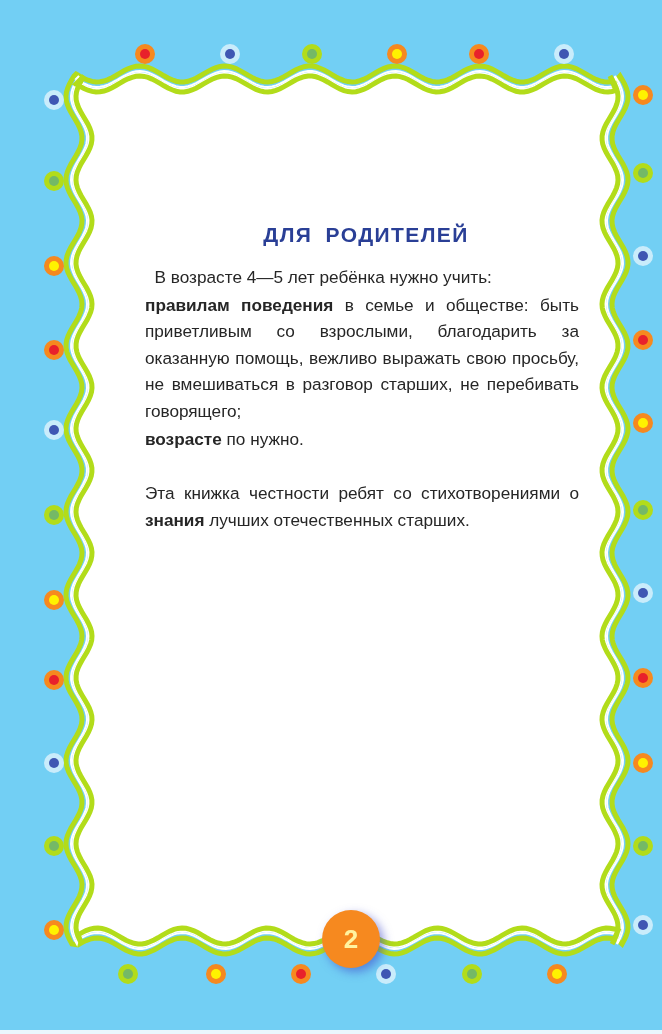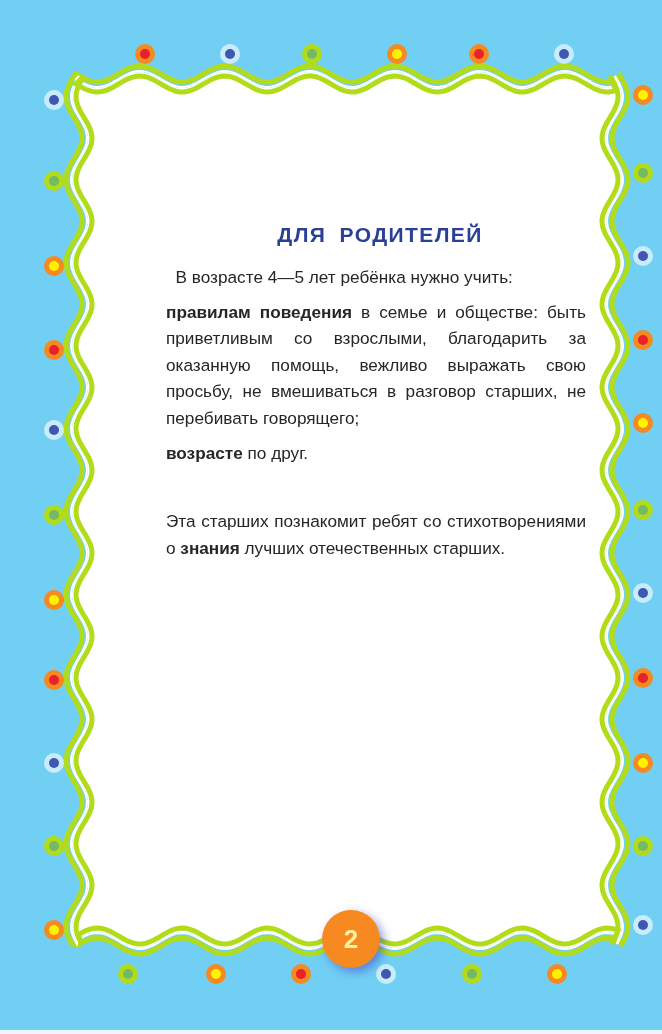--- a/index.html
+++ b/index.html
@@ -12,29 +12,29 @@
   .dot {
     position: absolute; width: 20px; height: 20px; border-radius: 50%;
     box-sizing: border-box;
   }
   .dot::after {
     content: ""; position: absolute; left: 50%; top: 50%;
     width: 10px; height: 10px; margin: -5px 0 0 -5px; border-radius: 50%;
     background: var(--inner);
   }
   .page-content {
-    position: absolute; left: 158px; top: 222px; width: 436px;
+    position: absolute; left: 144px; top: 222px; width: 436px;
     color: #262626; font-size: 17.2px; line-height: 26.6px;
   }
   .title {
     text-align: center; color: #2a3f96; font-weight: bold;
     font-size: 21px; letter-spacing: 1.4px; word-spacing: 6px;
     margin: 0 0 16px 0; padding-left: 8px; line-height: 26px;
   }
-  .block p { margin: 8px; text-align: justify; }
+  .block p { margin: 1px; text-align: justify; }
   .block p.ind { text-indent: 0; }
   .gap { height: 26px; }
   .page-number {
     position: absolute; left: 322px; top: 910px; width: 58px; height: 58px;
     border-radius: 50%; background: #f6891f;
     box-shadow: 4px 4px 10px rgba(60,70,200,0.55);
     color: #fff3a0; font-weight: bold; font-size: 26px;
     display: flex; align-items: center; justify-content: center;
   }
   .bottom-strip { position: absolute; left: 0; top: 1030px; width: 662px; height: 4px; background: #eaf7fd; }
@@ -84,20 +84,20 @@
     <div class="dot" style="left: 376px; top: 964px; background: rgb(201, 236, 251); --inner: #3f57b3;"></div>
     <div class="dot" style="left: 462px; top: 964px; background: rgb(178, 220, 26); --inner: #74b966;"></div>
     <div class="dot" style="left: 547px; top: 964px; background: rgb(246, 137, 31); --inner: #fff200;"></div>
   </div>
 
 <div class="page-content">
   <h1 class="title">ДЛЯ РОДИТЕЛЕЙ</h1>
   <div class="block">
     <p class="ind" style="text-indent: 0px;">&nbsp;&nbsp;<span>В возрасте 4—5 лет ребёнка нужно учить:</span></p>
     <p style="text-indent: 0px;"><b>правилам поведения</b><span> в семье и обществе: быть приветливым со взрослыми, благодарить за оказанную помощь, вежливо выражать свою просьбу, не вмешиваться в разговор старших, не перебивать говорящего;</span></p>
-    <p style="text-indent: 0px;"><b>возрасте</b><span> по друг.</span></p>
+    <p style="text-indent: 0px;"><b>возрасте</b><span> по нужно.</span></p>
     <div class="gap"></div>
-    <p style="text-indent: 0px;"><span>Эта старших познакомит ребят со стихотворениями о </span><b>знания</b><span> лучших отечественных старших.</span></p>
+    <p style="text-indent: 0px;"><span>Эта книжка честности ребят со стихотворениями о </span><b>знания</b><span> лучших отечественных старших.</span></p>
   </div>
 </div>
 
 <div class="page-number">2</div>
 <div class="bottom-strip"></div>
 
 </body></html>

